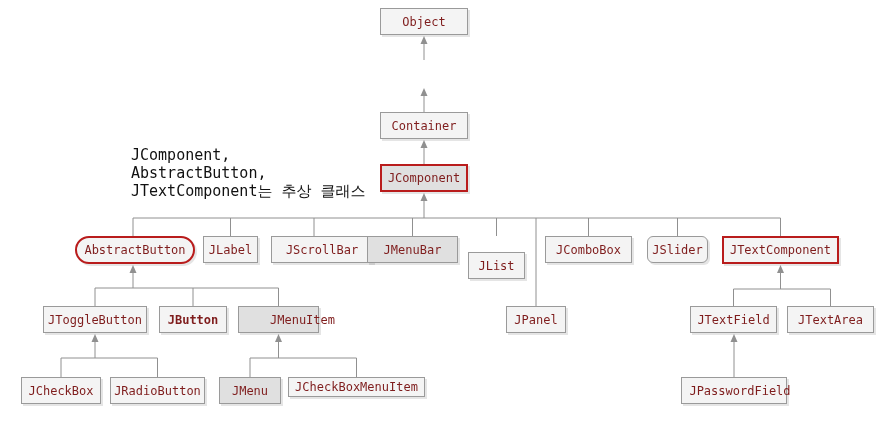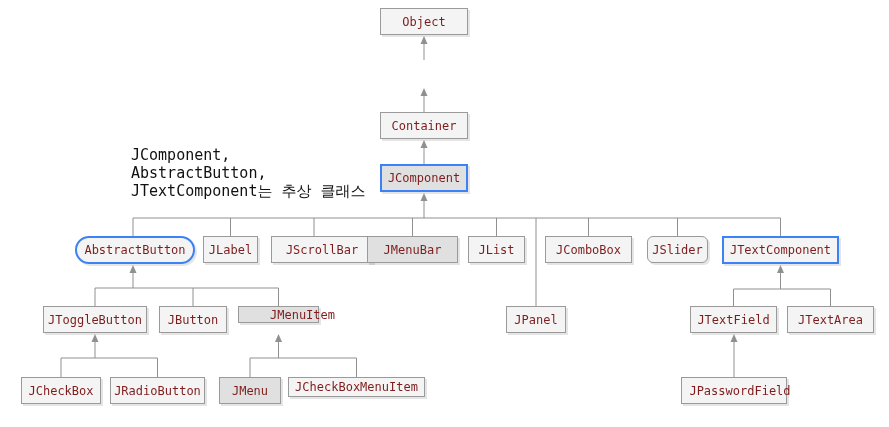--- a/index.html
+++ b/index.html
@@ -24,21 +24,21 @@
     box-shadow: 2px 2px 0 rgba(0,0,0,0.10);
     color: #7f1d1d;
     font-size: 12px;
     line-height: 1;
     display: flex;
     align-items: center;
     justify-content: center;
     white-space: nowrap;
   }
   .node.shaded { background: #e0e0e0; }
-  .node.abstract { border: 2px solid #3b82f6; }
+  .node.abstract { border: 2px solid #b91c1c; }
   #abstract-note {
     position: absolute;
     left: 131px;
     top: 146px;
     color: #111111;
     font-size: 15px;
     line-height: 18px;
     white-space: nowrap;
   }
 </style>
@@ -94,27 +94,27 @@
     <div>AbstractButton,</div>
     <div>JTextComponent는 추상 클래스</div>
   </div>
 <div class="node normal" style="left: 380px; top: 8px; width: 88px; height: 27px;">Object</div>
     <div class="node normal" style="left: 380px; top: 112px; width: 88px; height: 27px;">Container</div>
     <div class="node abstract shaded" style="left: 380px; top: 164px; width: 88px; height: 28px;">JComponent</div>
     <div class="node abstract" style="left: 75px; top: 236px; width: 120px; height: 28px; border-radius: 14px;">AbstractButton</div>
     <div class="node normal" style="left: 203px; top: 236px; width: 55px; height: 27px;">JLabel</div>
     <div class="node normal" style="left: 271px; top: 236px; width: 102px; height: 27px;">JScrollBar</div>
     <div class="node shaded" style="left: 367px; top: 236px; width: 91px; height: 27px;">JMenuBar</div>
-    <div class="node normal" style="left: 468px; top: 236px; width: 57px; height: 27px;">JList</div>
+    <div class="node normal" style="left: 468px; top: 252px; width: 57px; height: 27px;">JList</div>
     <div class="node normal" style="left: 545px; top: 236px; width: 87px; height: 27px;">JComboBox</div>
     <div class="node normal" style="left: 647px; top: 236px; width: 61px; height: 27px; border-radius: 6px;">JSlider</div>
     <div class="node abstract" style="left: 722px; top: 236px; width: 117px; height: 28px;">JTextComponent</div>
     <div class="node normal" style="left: 43px; top: 306px; width: 104px; height: 27px;">JToggleButton</div>
-    <div class="node normal" style="left: 159px; top: 306px; width: 68px; height: 27px;">JButton</div>
-    <div class="node shaded" style="left: 238px; top: 306px; width: 81px; height: 17px; padding-left: 48px;">JMenuItem</div>
+    <div class="node normal" style="left: 159px; top: 306px; width: 68px; height: 27px; font-weight: bold;">JButton</div>
+    <div class="node shaded" style="left: 238px; top: 306px; width: 81px; height: 27px; padding-left: 48px;">JMenuItem</div>
     <div class="node normal" style="left: 506px; top: 306px; width: 60px; height: 27px;">JPanel</div>
     <div class="node normal" style="left: 690px; top: 306px; width: 87px; height: 27px;">JTextField</div>
     <div class="node normal" style="left: 787px; top: 306px; width: 87px; height: 27px;">JTextArea</div>
     <div class="node normal" style="left: 21px; top: 377px; width: 80px; height: 27px;">JCheckBox</div>
     <div class="node normal" style="left: 110px; top: 377px; width: 95px; height: 27px;">JRadioButton</div>
     <div class="node shaded" style="left: 219px; top: 377px; width: 62px; height: 27px;">JMenu</div>
     <div class="node normal" style="left: 288px; top: 377px; width: 137px; height: 20px;">JCheckBoxMenuItem</div>
     <div class="node normal" style="left: 681px; top: 377px; width: 106px; height: 27px; padding-left: 12px;">JPasswordField</div>
   </div>
 

